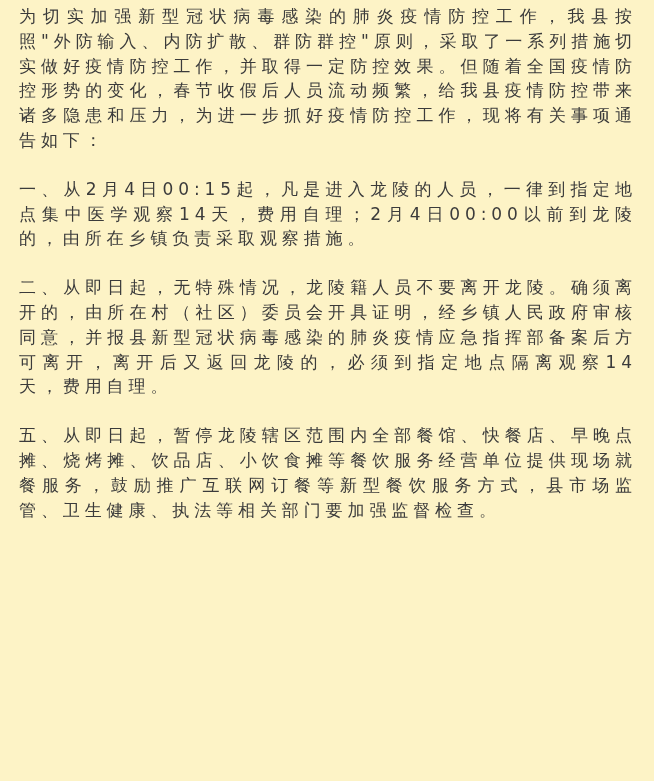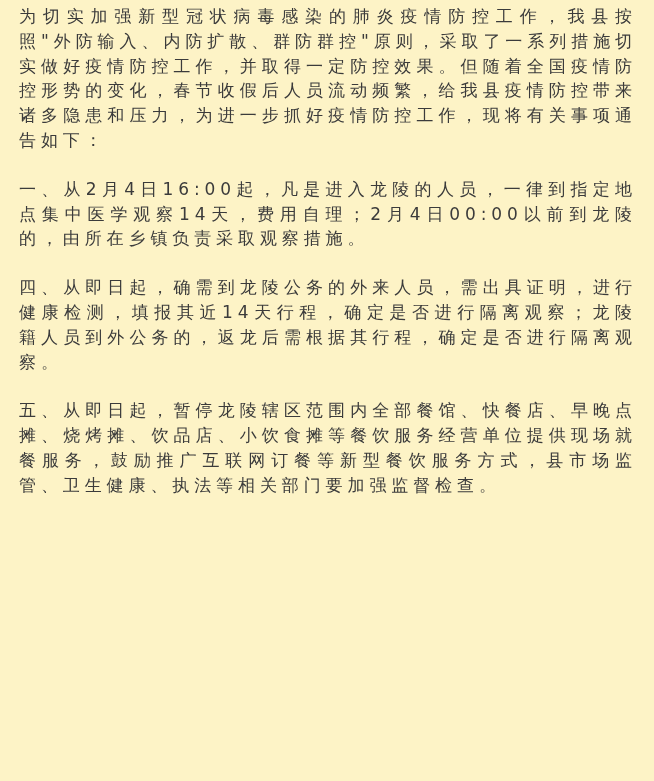--- a/index.html
+++ b/index.html
@@ -17,17 +17,17 @@
     letter-spacing: 4.9px;
     text-align: justify;
     word-break: break-all;
   }
 </style>
 </head>
 <body>
 
 <div class="doc">
   <p class="para">为切实加强新型冠状病毒感染的肺炎疫情防控工作，我县按照"外防输入、内防扩散、群防群控"原则，采取了一系列措施切实做好疫情防控工作，并取得一定防控效果。但随着全国疫情防控形势的变化，春节收假后人员流动频繁，给我县疫情防控带来诸多隐患和压力，为进一步抓好疫情防控工作，现将有关事项通告如下：</p>
-  <p class="para">一、从2月4日16:00起，凡是进入龙陵的人员，一律到指定地点集中医学观察14天，费用自理；2月4日00:00以前到龙陵的，由所在乡镇负责采取观察措施。</p>
-  <p class="para">四、从即日起，确需到龙陵公务的外来人员，需出具证明，进行健康检测，填报其近14天行程，确定是否进行隔离观察；龙陵籍人员到外公务的，返龙后需根据其行程，确定是否进行隔离观察。</p>
+  <p class="para">一、从2月4日00:15起，凡是进入龙陵的人员，一律到指定地点集中医学观察14天，费用自理；2月4日00:00以前到龙陵的，由所在乡镇负责采取观察措施。</p>
+  <p class="para">二、从即日起，无特殊情况，龙陵籍人员不要离开龙陵。确须离开的，由所在村（社区）委员会开具证明，经乡镇人民政府审核同意，并报县新型冠状病毒感染的肺炎疫情应急指挥部备案后方可离开，离开后又返回龙陵的，必须到指定地点隔离观察14天，费用自理。</p>
   <p class="para">五、从即日起，暂停龙陵辖区范围内全部餐馆、快餐店、早晚点摊、烧烤摊、饮品店、小饮食摊等餐饮服务经营单位提供现场就餐服务，鼓励推广互联网订餐等新型餐饮服务方式，县市场监管、卫生健康、执法等相关部门要加强监督检查。</p>
 
 </div>
 
 </body></html>

